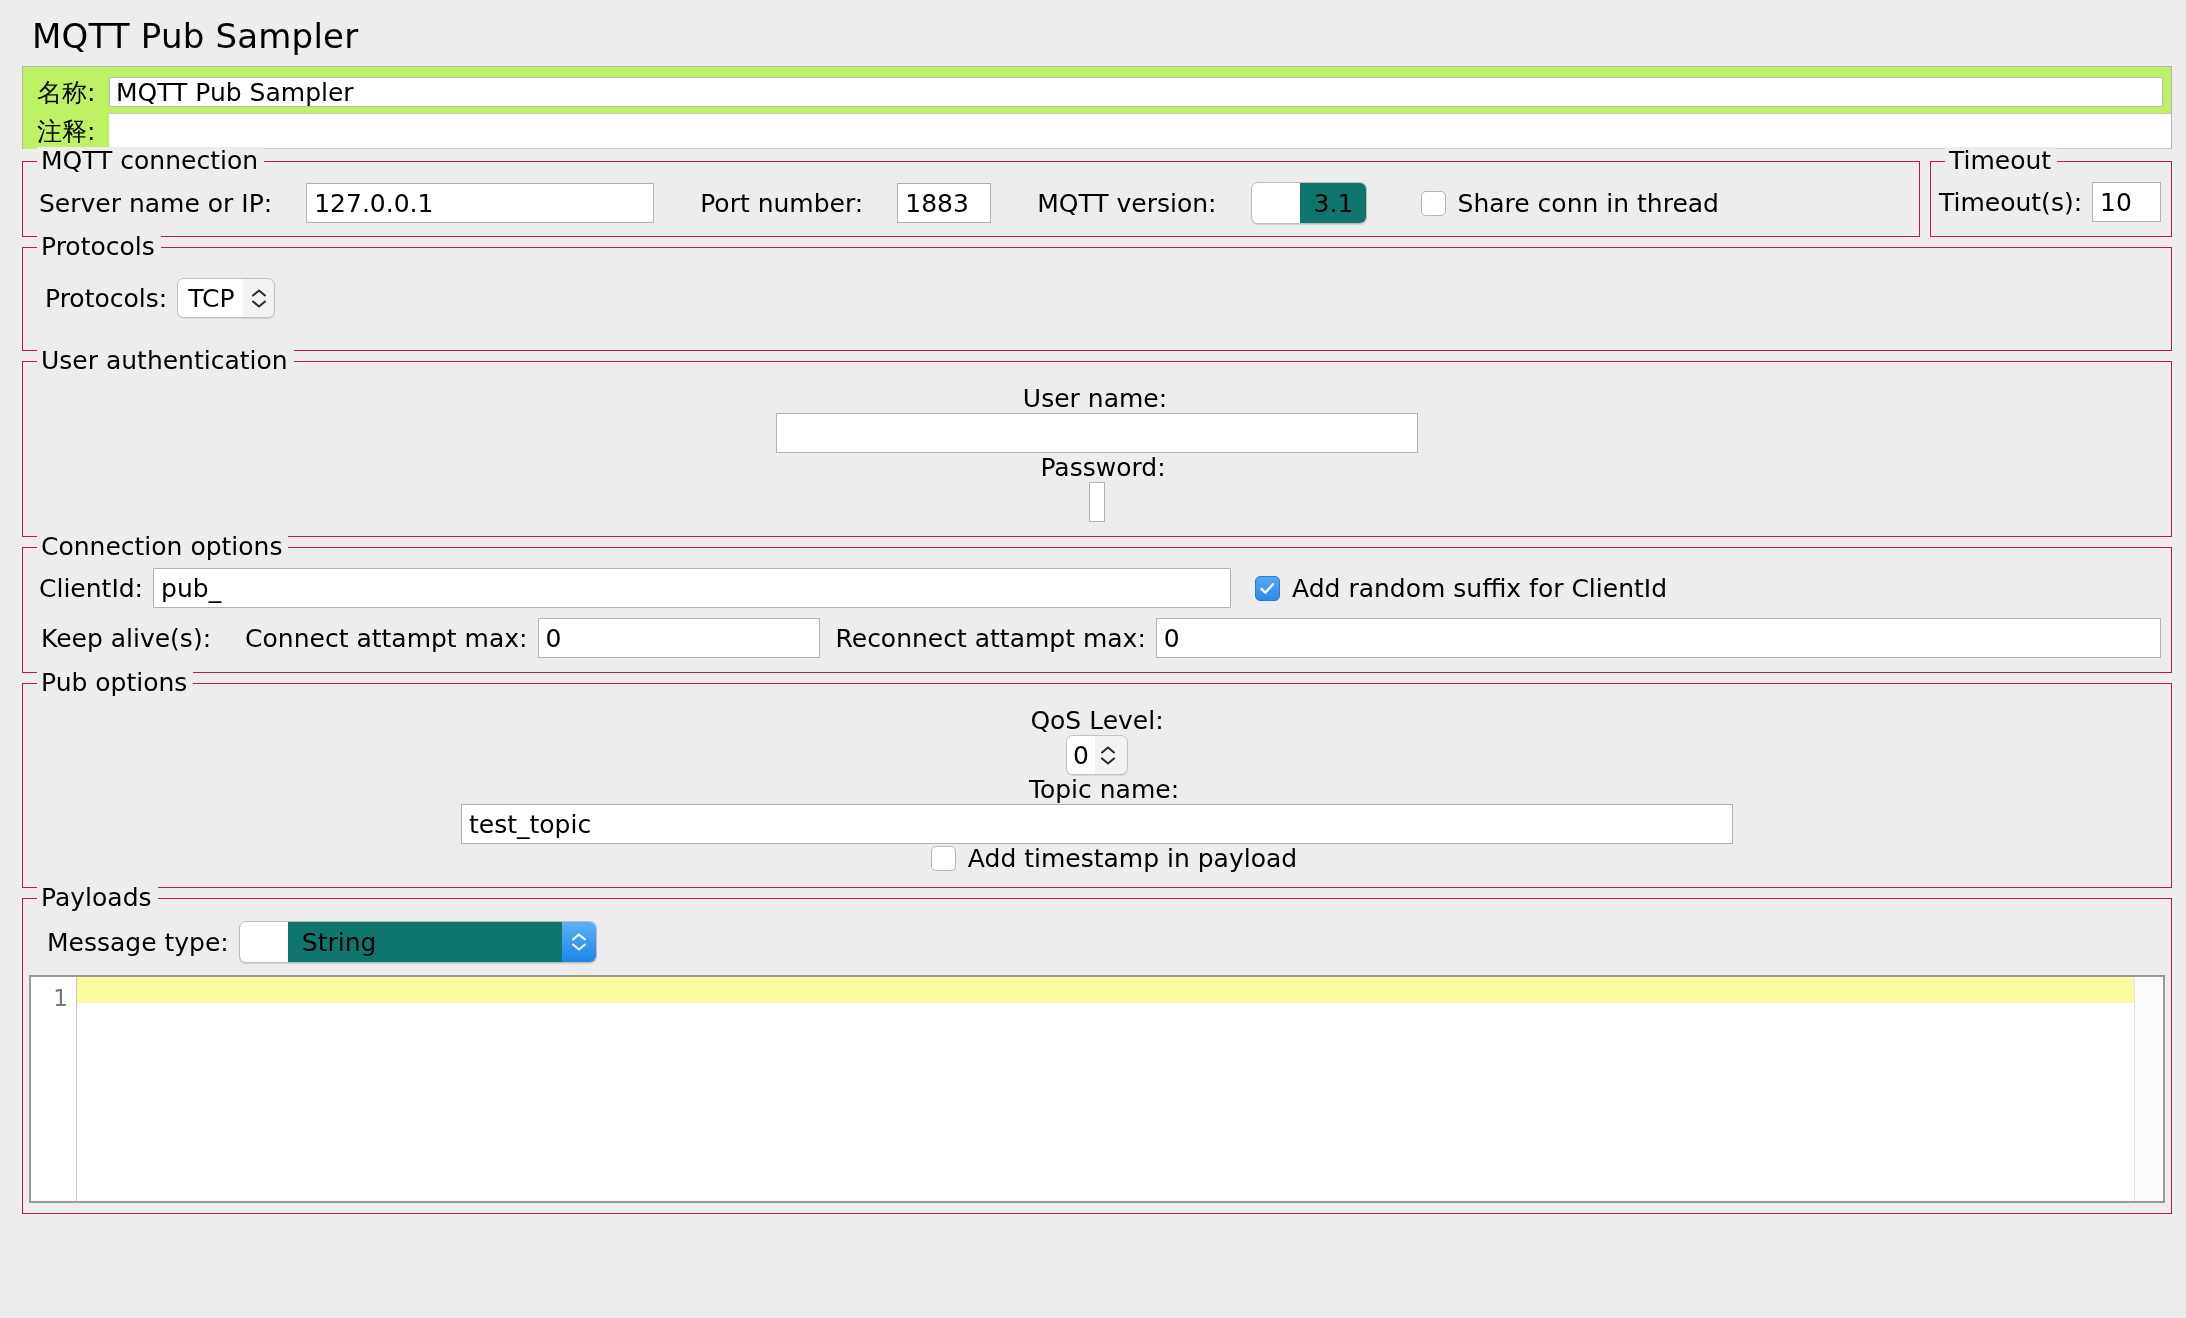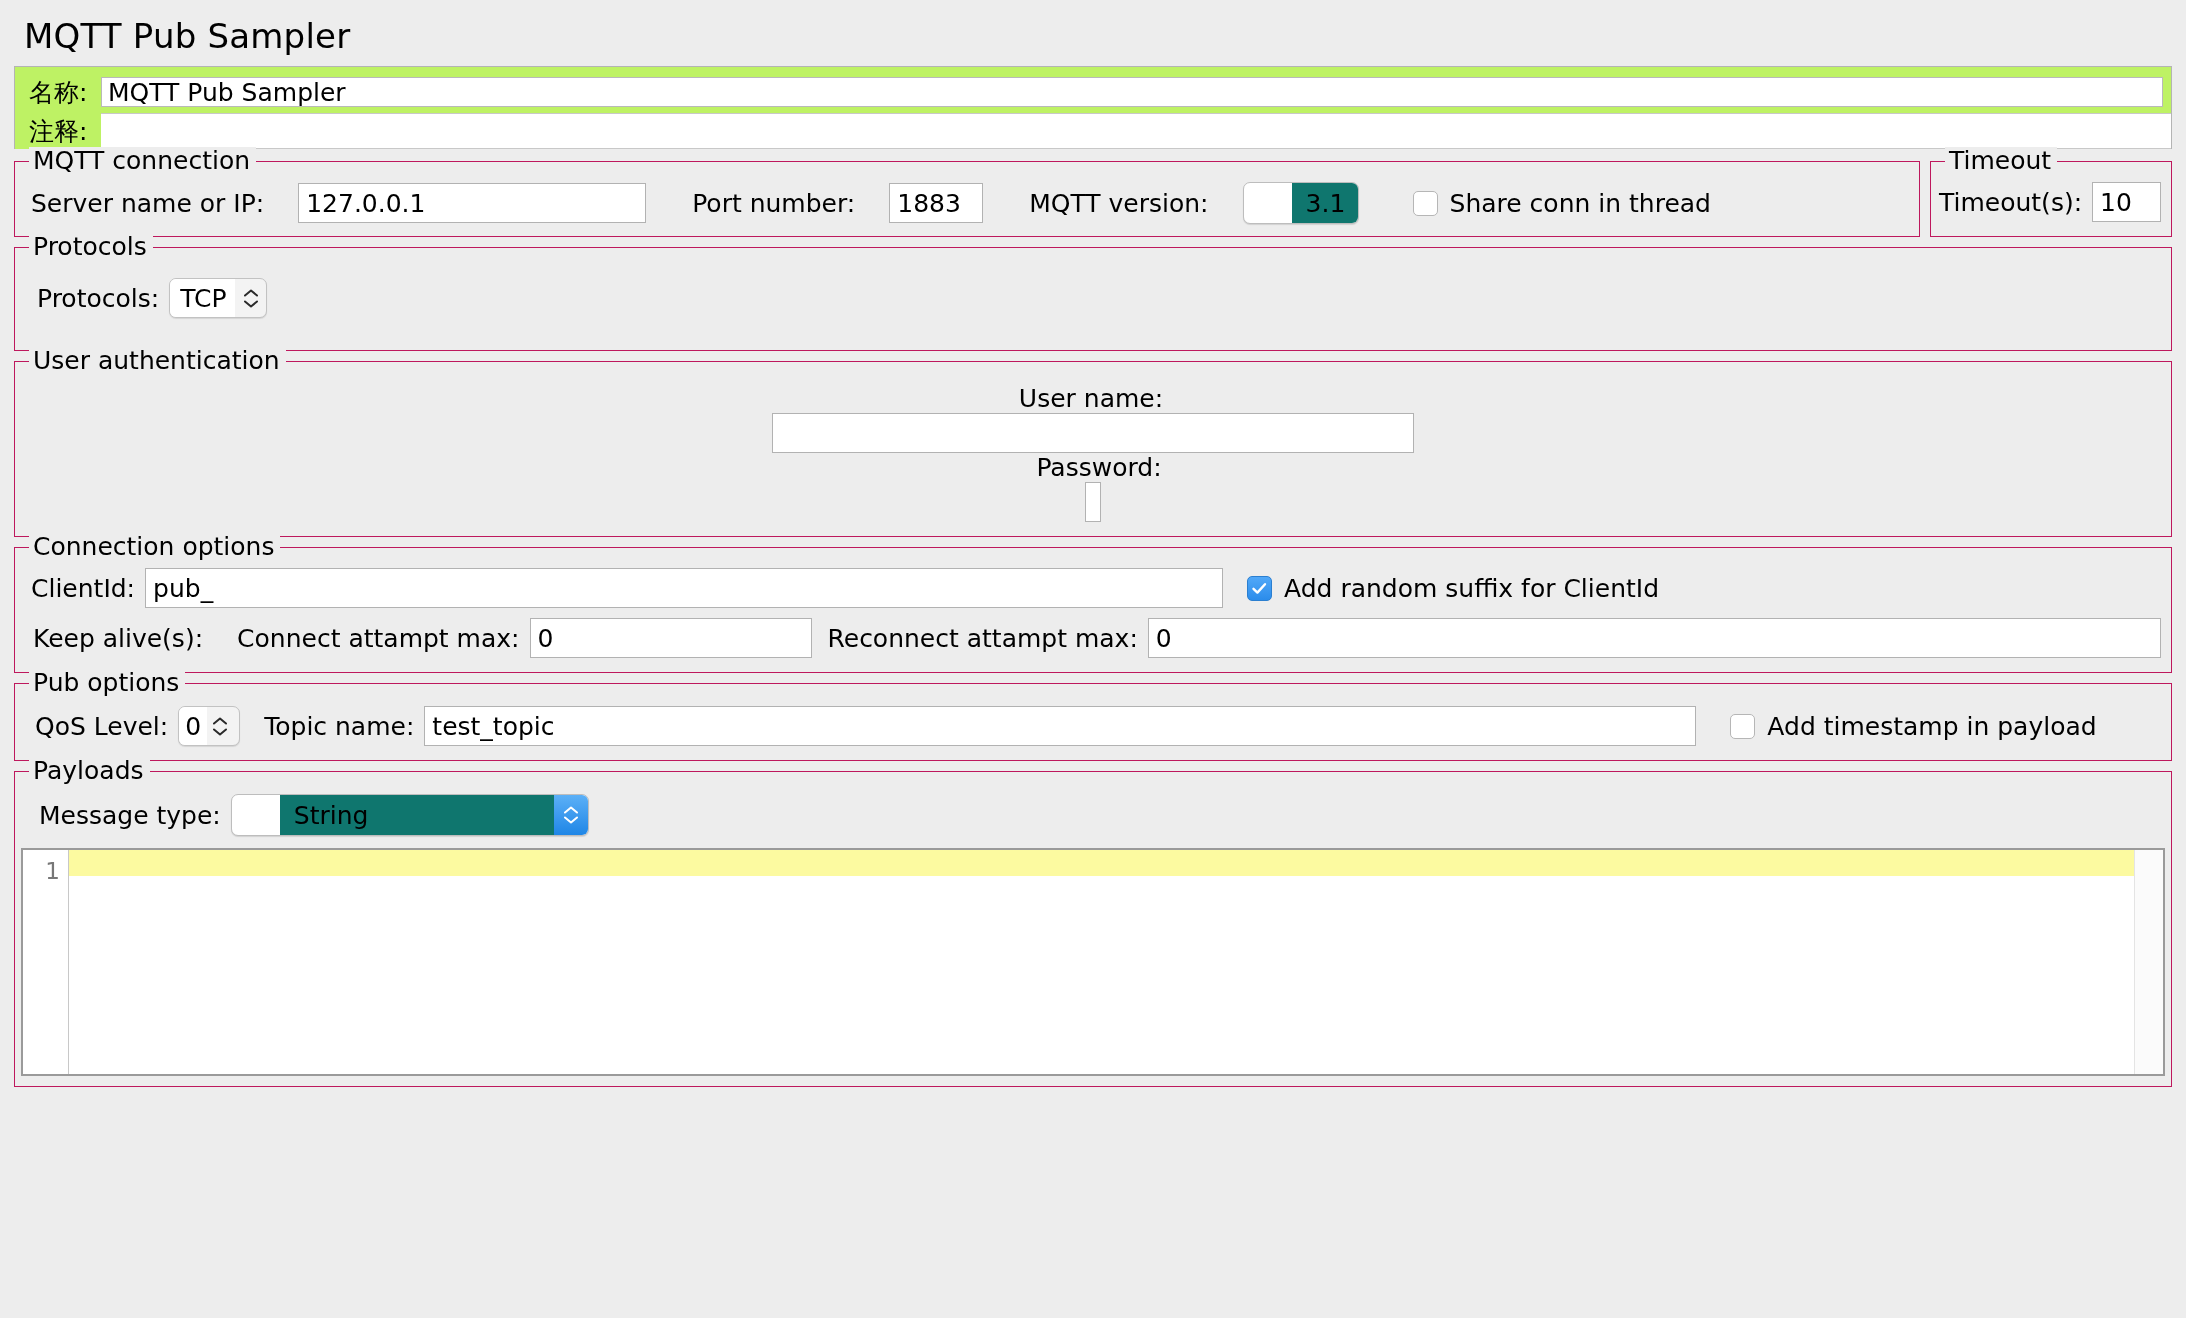--- a/index.html
+++ b/index.html
@@ -16,21 +16,21 @@
     color: #000000;
     overflow: hidden;
   }
 
   .app-root {
     position: relative;
     width: 2186px;
     height: 1306px;
     background: #ededed;
     box-sizing: border-box;
-    padding: 8px 10px 10px 10px;
+    padding: 8px 10px 10px 18px;
   }
 
   
   .page-title {
     font-size: 34px;
     line-height: 40px;
     padding: 8px 0 10px 14px;
     color: #000;
     letter-spacing: 0.2px;
   }
@@ -362,21 +362,21 @@
       <span class="label" style="padding-left:24px;">Connect attampt max:</span>
       <span class="tfield" style="width:282px;">0</span>
 
       <span class="label" style="padding-left:16px;">Reconnect attampt max:</span>
       <span class="tfield" style="flex:1 1 auto;">0</span>
     </div>
   </div>
 
   <div class="group">
     <div class="legend">Pub options</div>
-    <div class="group-body" style="padding-top:22px; padding-bottom:14px;">
+    <div class="group-body" style="padding-top:22px; padding-bottom:14px;flex-direction:column;">
       <span class="label" style="padding-left:10px;">QoS Level:</span>
       <span class="spin-gray" style="width:62px;">
         <span class="sval" style="padding:0 6px; min-width:16px;">0</span>
         <span class="sarrows" style="width:26px;">
           <svg class="chev" viewBox="0 0 14 8">
               <path d="M1 6.5 L7 1.5 L13 6.5" fill="none" stroke="#2b2b2b" stroke-width="2" stroke-linecap="round" stroke-linejoin="round"></path>
             </svg>
           <svg class="chev" viewBox="0 0 14 8">
               <path d="M1 1.5 L7 6.5 L13 1.5" fill="none" stroke="#2b2b2b" stroke-width="2" stroke-linecap="round" stroke-linejoin="round"></path>
             </svg>

